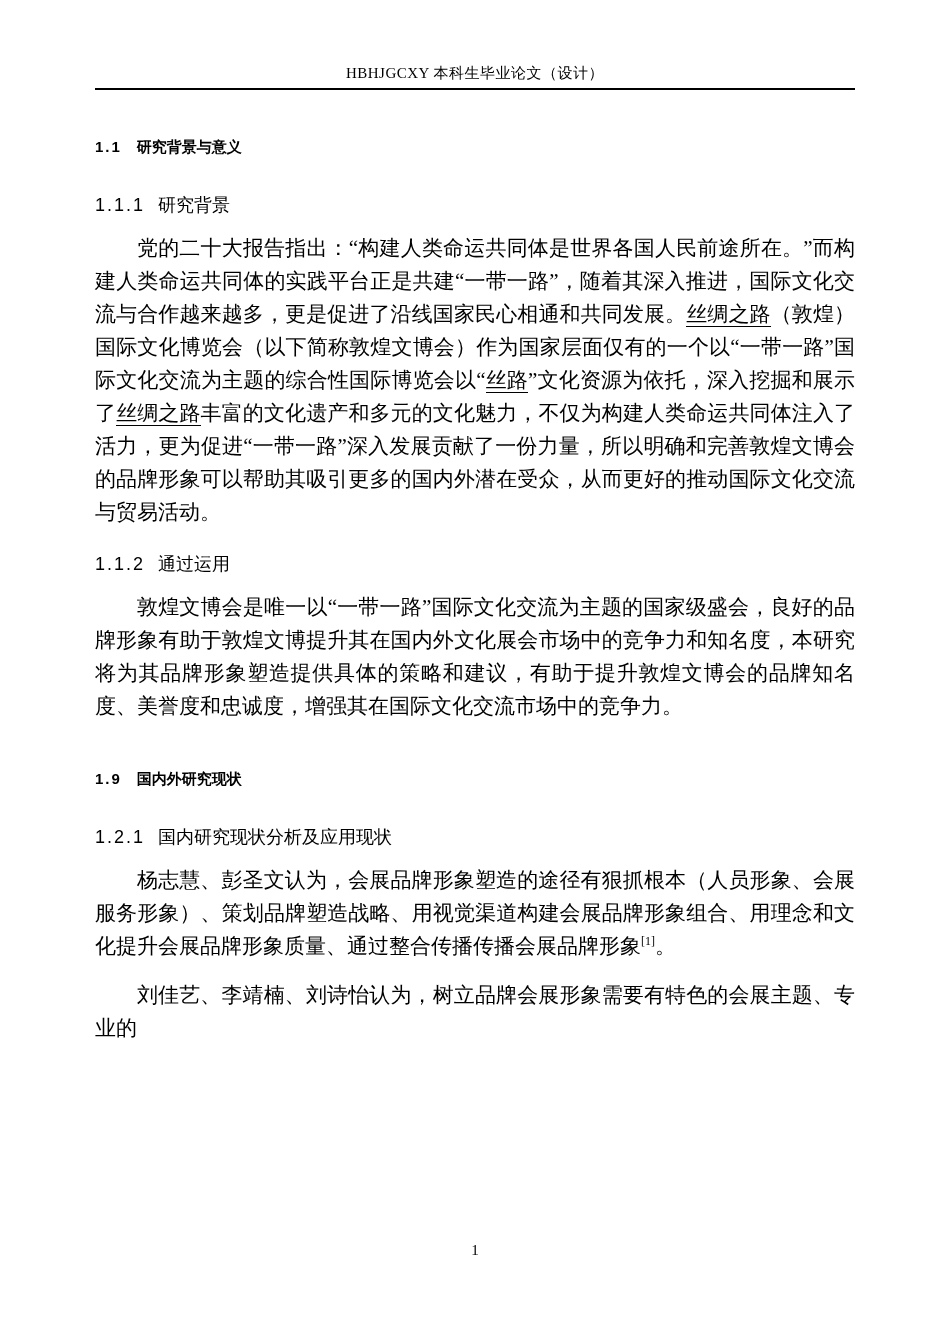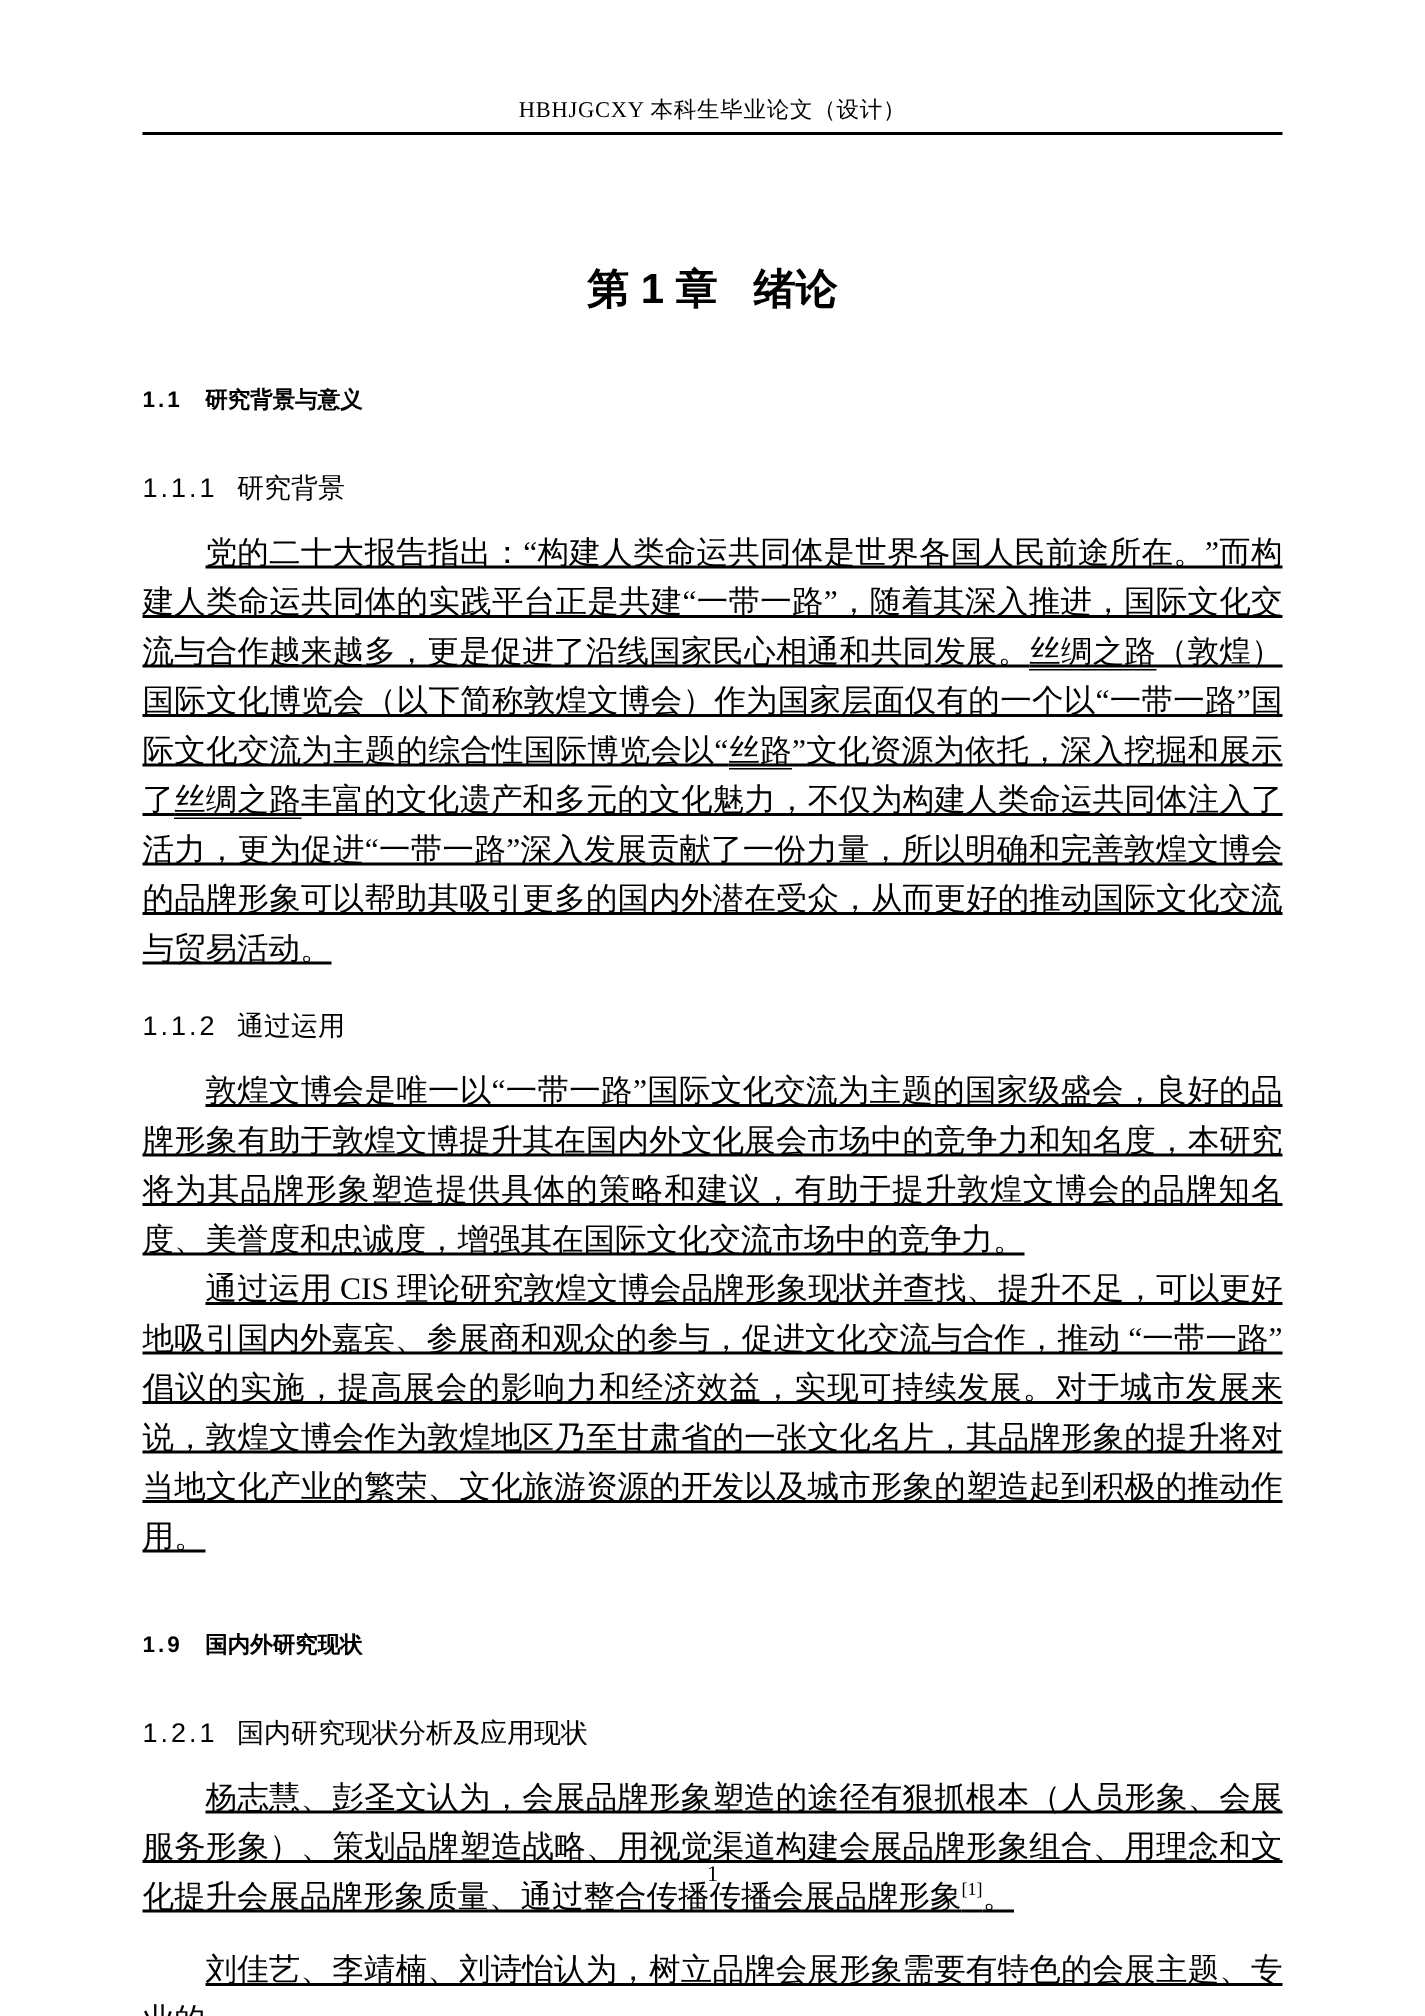--- a/index.html
+++ b/index.html
@@ -55,21 +55,20 @@
   .h3 .sec-num { margin-right: 13px; letter-spacing: 2px; }
   .h3.tight { margin-top: 25px; }
   .h2.mid { margin-top: 44px; }
   .body-p {
     margin: 16px 0 0 0;
     font-size: 21px;
     line-height: 33px;
     text-align: justify;
     text-indent: 2em;
     word-break: break-all;
-    text-decoration: underline;
   }
   .body-p.follow { margin-top: 0; }
   .proper-noun {
     border-bottom: 1px solid #000;
     padding-bottom: 0px;
   }
   .footnote-ref {
     font-size: 12px;
     vertical-align: super;
     line-height: 0;
@@ -85,41 +84,37 @@
 </style>
 </head>
 <body>
 
 <div class="page">
 
   <div class="doc-header">
     <span>HBHJGCXY 本科生毕业论文（设计）</span>
   </div>
 
-  <h1 class="chapter-title">
-    <span class="chapter-num">第 1 章</span><span>绪论</span>
-  </h1>
 
   <h2 class="h2">
     <span class="sec-num">1.1</span><span>研究背景与意义</span>
   </h2>
 
   <h3 class="h3">
     <span class="sec-num">1.1.1</span><span>研究背景</span>
   </h3>
 
   <p class="body-p"><span>党的二十大报告指出：“构建人类命运共同体是世界各国人民前途所在。”而构建人类命运共同体的实践平台正是共建“一带一路”，随着其深入推进，国际文化交流与合作越来越多，更是促进了沿线国家民心相通和共同发展。</span><span class="proper-noun">丝绸之路</span><span>（敦煌）国际文化博览会（以下简称敦煌文博会）作为国家层面仅有的一个以“一带一路”国际文化交流为主题的综合性国际博览会以“</span><span class="proper-noun">丝路</span><span>”文化资源为依托，深入挖掘和展示了</span><span class="proper-noun">丝绸之路</span><span>丰富的文化遗产和多元的文化魅力，不仅为构建人类命运共同体注入了活力，更为促进“一带一路”深入发展贡献了一份力量，所以明确和完善敦煌文博会的品牌形象可以帮助其吸引更多的国内外潜在受众，从而更好的推动国际文化交流与贸易活动。</span></p>
 
   <h3 class="h3 tight">
     <span class="sec-num">1.1.2</span><span>通过运用</span>
   </h3>
 
   <p class="body-p"><span>敦煌文博会是唯一以“一带一路”国际文化交流为主题的国家级盛会，良好的品牌形象有助于敦煌文博提升其在国内外文化展会市场中的竞争力和知名度，本研究将为其品牌形象塑造提供具体的策略和建议，有助于提升敦煌文博会的品牌知名度、美誉度和忠诚度，增强其在国际文化交流市场中的竞争力。</span></p>
 
-  <p class="body-p follow"><span>通过运用 CIS 理论研究敦煌文博会品牌形象现状并查找、提升不足，可以更好地吸引国内外嘉宾、参展商和观众的参与，促进文化交流与合作，推动 “一带一路” 倡议的实施，提高展会的影响力和经济效益，实现可持续发展。对于城市发展来说，敦煌文博会作为敦煌地区乃至甘肃省的一张文化名片，其品牌形象的提升将对当地文化产业的繁荣、文化旅游资源的开发以及城市形象的塑造起到积极的推动作用。</span></p>
 
   <h2 class="h2 mid">
     <span class="sec-num">1.9</span><span>国内外研究现状</span>
   </h2>
 
   <h3 class="h3">
     <span class="sec-num">1.2.1</span><span>国内研究现状分析及应用现状</span>
   </h3>
 
   <p class="body-p"><span>杨志慧、彭圣文认为，会展品牌形象塑造的途径有狠抓根本（人员形象、会展服务形象）、策划品牌塑造战略、用视觉渠道构建会展品牌形象组合、用理念和文化提升会展品牌形象质量、通过整合传播传播会展品牌形象</span><span class="footnote-ref">[1]</span><span>。</span></p>

